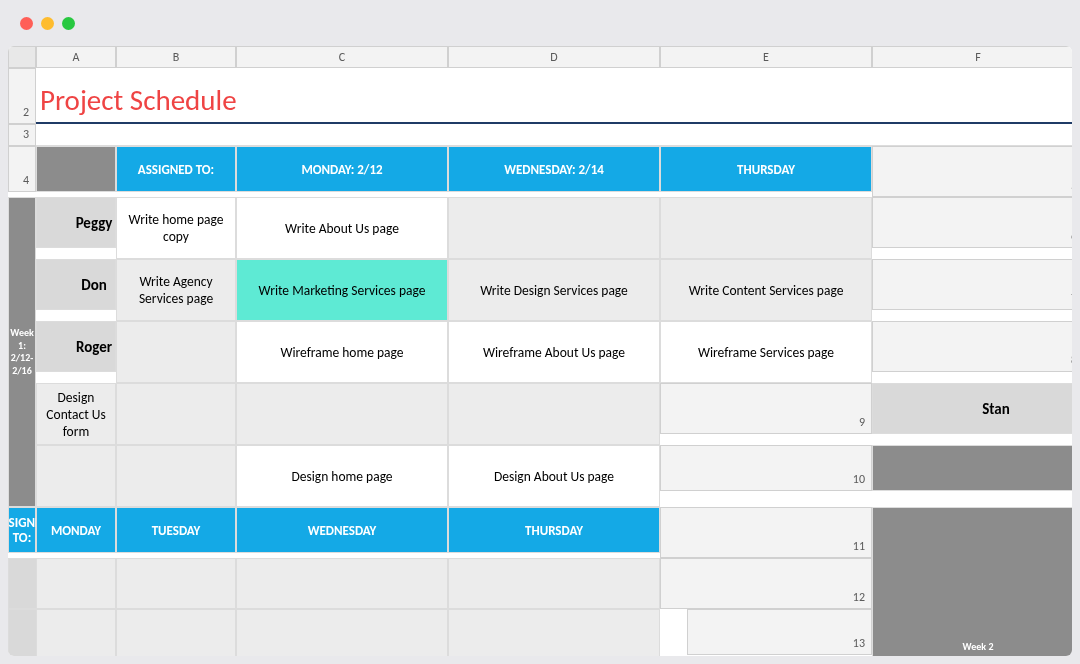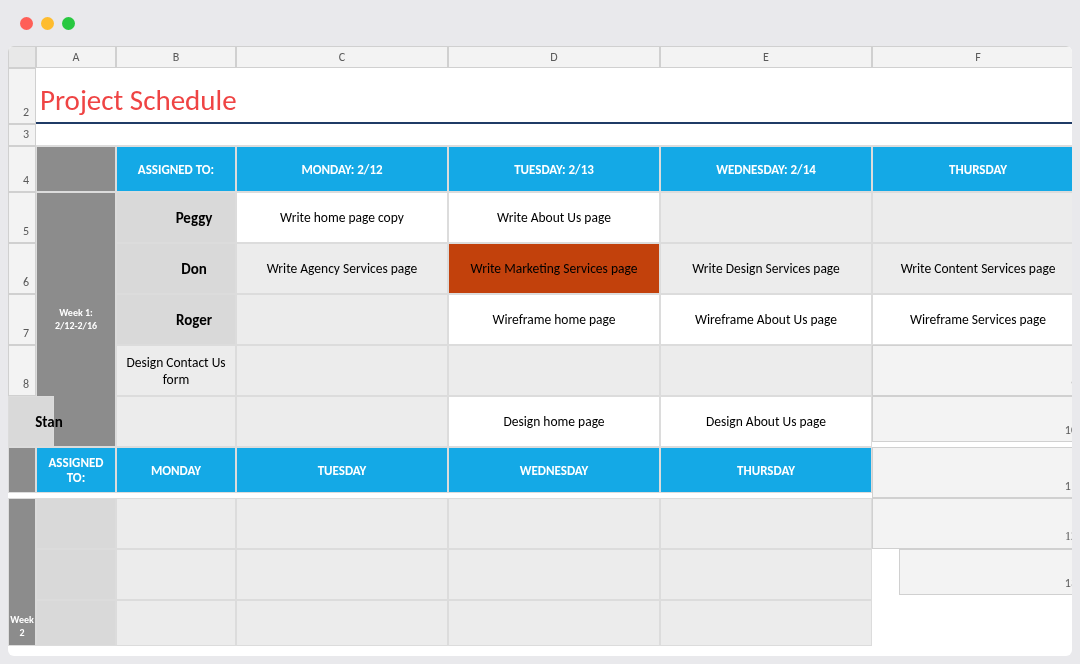--- a/index.html
+++ b/index.html
@@ -108,21 +108,21 @@
     .assignee {
       background: #d9d9d9;
       font-weight: 700;
       font-size: 15px;
       border-color: #dcdcdc;
       height: 51px;
       padding-left: 40px;
     }
     .task {
       background: #fff;
-      height: 51px;
+      height: 62px;
     }
     .task.shade {
       background: #ececec;
     }
     .week-label {
       background: #8c8c8c;
       color: #fff;
       font-weight: 700;
       font-size: 10px;
       border-color: #dcdcdc;
@@ -152,35 +152,34 @@
         <div class="rowhead" style="height: 56px;">2</div>
         <div class="cell title-row">
           <span class="title-text">Project Schedule</span>
         </div>
         <div class="rowhead" style="height: 22px;">3</div>
         <div class="cell" style="height: 22px; grid-column: 2 / 8; border-top: none; border-right: none; border-bottom: 1px solid rgb(220, 220, 220); border-left: none; border-image: initial;"></div>
         <div class="rowhead" style="height: 46px;">4</div>
         <div class="cell grey-block" style="height:46px"></div>
         <div class="cell blue-head">ASSIGNED TO:</div>
         <div class="cell blue-head">MONDAY: 2/12</div>
-        <div class="cell blue-head">TUESDAY: 2/13</div>
         <div class="cell blue-head">WEDNESDAY: 2/14</div>
         <div class="cell blue-head">THURSDAY</div>
         <div class="rowhead" style="height: 51px;">5</div>
         <div class="cell week-label" style="grid-row: span 5;">Week 1:
 2/12-2/16</div>
         <div class="cell assignee">Peggy</div>
         <div class="cell task" style="background: rgb(255, 255, 255);">Write home page copy</div>
         <div class="cell task" style="background: rgb(255, 255, 255);">Write About Us page</div>
         <div class="cell task shade-empty" style="background: rgb(236, 236, 236);"></div>
         <div class="cell task shade-empty" style="background: rgb(236, 236, 236);"></div>
         <div class="rowhead" style="height: 51px;">6</div>
         <div class="cell assignee">Don</div>
         <div class="cell task shade" style="background: rgb(236, 236, 236);">Write Agency Services page</div>
-        <div class="cell task shade" style="background: #c2410c;">Write Marketing Services page</div>
+        <div class="cell task shade" style="background: #5eead4;">Write Marketing Services page</div>
         <div class="cell task shade" style="background: rgb(236, 236, 236);">Write Design Services page</div>
         <div class="cell task shade" style="background: rgb(236, 236, 236);">Write Content Services page</div>
         <div class="rowhead" style="height: 51px;">7</div>
         <div class="cell assignee">Roger</div>
         <div class="cell task shade-empty" style="background: rgb(236, 236, 236);"></div>
         <div class="cell task" style="background: rgb(255, 255, 255);">Wireframe home page</div>
         <div class="cell task" style="background: rgb(255, 255, 255);">Wireframe About Us page</div>
         <div class="cell task" style="background: rgb(255, 255, 255);">Wireframe Services page</div>
         <div class="rowhead" style="height: 51px;">8</div>
         <div class="cell task shade" style="background: rgb(236, 236, 236);">Design Contact Us form</div>
@@ -200,21 +199,21 @@
         <div class="cell blue-head">TUESDAY</div>
         <div class="cell blue-head">WEDNESDAY</div>
         <div class="cell blue-head">THURSDAY</div>
         <div class="rowhead" style="height: 51px;">11</div>
         <div class="cell week-label" style="grid-row: span 3; align-items: flex-end; padding-bottom: 6px;">Week 2</div>
         <div class="cell assignee" style="height: 51px;"></div>
         <div class="cell task shade" style="height: 51px;"></div>
         <div class="cell task shade" style="height: 51px;"></div>
         <div class="cell task shade" style="height: 51px;"></div>
         <div class="cell task shade" style="height: 51px;"></div>
-        <div class="rowhead" style="height: 51px; font-family: Liberation Serif, serif;">12</div>
+        <div class="rowhead" style="height: 51px;">12</div>
         <div class="cell assignee" style="height: 51px;"></div>
         <div class="cell task shade" style="height: 51px;"></div>
         <div class="cell task shade" style="height: 51px;"></div>
         <div class="cell task shade" style="height: 51px;"></div>
         <div class="cell task shade" style="height: 51px;"></div>
         <div class="rowhead" style="height: 46px; margin-left: 27px;">13</div>
         <div class="cell assignee" style="height: 46px;"></div>
         <div class="cell task shade" style="height: 46px;"></div>
         <div class="cell task shade" style="height: 46px;"></div>
         <div class="cell task shade" style="height: 46px;"></div>

